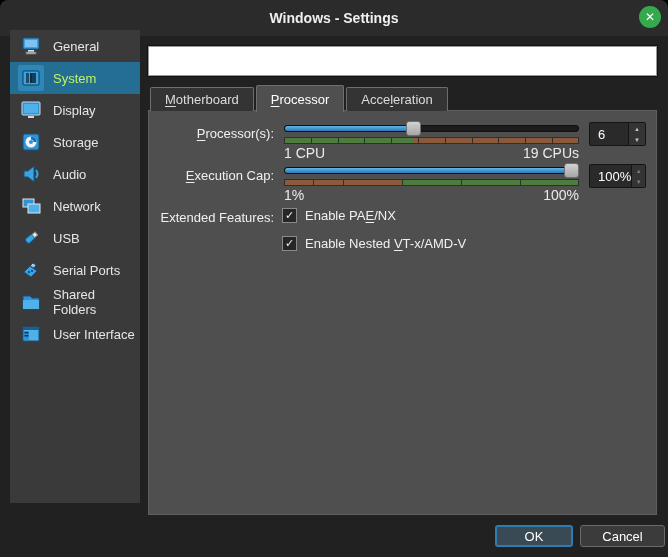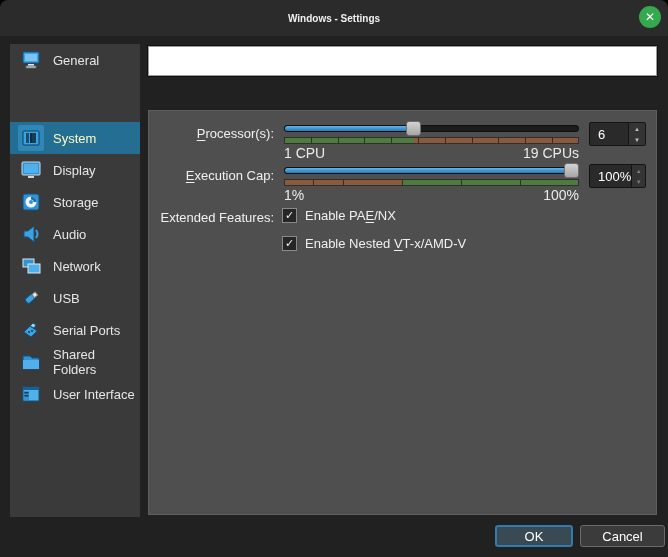--- a/index.html
+++ b/index.html
@@ -4,30 +4,30 @@
 <style>
   * { margin:0; padding:0; box-sizing:border-box; }
   html,body { width:668px; height:557px; background:#000; }
   body { font-family:"Liberation Sans","DejaVu Sans",sans-serif; }
   .window { position:relative; width:668px; height:557px; background:#212121;
             border-radius:8px 8px 0 0; overflow:hidden; }
 
   
   .titlebar { position:absolute; left:0; top:0; width:668px; height:36px; background:#2b2b2b;
               border-radius:8px 8px 0 0; display:flex; align-items:center; justify-content:center; }
-  .title { color:#f0f0f0; font-size:10px; font-weight:bold; }
+  .title { color:#f0f0f0; font-size:14px; font-weight:bold; }
   .close-btn { position:absolute; left:639px; top:6px; width:22px; height:22px; border-radius:50%;
                background:#35a94e; color:#fff; font-size:12px; font-weight:bold;
                display:flex; align-items:center; justify-content:center; cursor:pointer; }
 
   
-  .sidebar { position:absolute; left:10px; top:44px; width:130px; height:473px; background:#3a3a3a; }
+  .sidebar { position:absolute; left:10px; top:30px; width:130px; height:473px; background:#3a3a3a; }
   .side-item { height:32px; display:flex; align-items:center; gap:9px; padding-left:8px;
                color:#e6e6e6; font-size:13px; cursor:pointer; }
-  .side-item.selected { background:#246e93; color:#fef9c3;margin-top:46px; }
+  .side-item.selected { background:#246e93; color:#bef264; }
   .icon-chip { width:26px; height:26px; display:flex; align-items:center; justify-content:center;
                border-radius:2px; flex:0 0 26px; }
   .side-item.selected .icon-chip { background:#2f87b8; }
 
   
   .top-field { position:absolute; left:148px; top:46px; width:509px; height:30px;
                background:#ffffff; border:1px solid #9a9a9a; box-shadow:0 0 0 1px #111; }
 
   
   .tabs { position:absolute; left:150px; top:84px; height:27px; display:flex; align-items:flex-end; gap:2px; z-index:3; }
@@ -192,20 +192,31 @@
             <rect x="4.5" y="9" width="4" height="1.5" fill="#0e3954"></rect>
             <rect x="4.5" y="12" width="4" height="1.5" fill="#0e3954"></rect>
           </svg>
       </span>
       <span>User Interface</span>
     </div>
   </div>
 
   <div class="top-field"></div>
 
+  <div class="tabs">
+    <div class="tab">
+      <span><span></span><span class="mn">M</span><span>otherboard</span></span>
+    </div>
+    <div class="tab active">
+      <span><span></span><span class="mn">P</span><span>rocessor</span></span>
+    </div>
+    <div class="tab">
+      <span><span>Acce</span><span class="mn">l</span><span>eration</span></span>
+    </div>
+  </div>
 
   <div class="panel">
 
     <div class="rowlabel" style="top:15px">
       <span></span><span class="mn">P</span><span>rocessor(s):</span>
     </div>
     <div class="slider" style="top:9px">
       <div class="groove">
         <div class="fill" style="width: 44%;"></div>
       </div>

